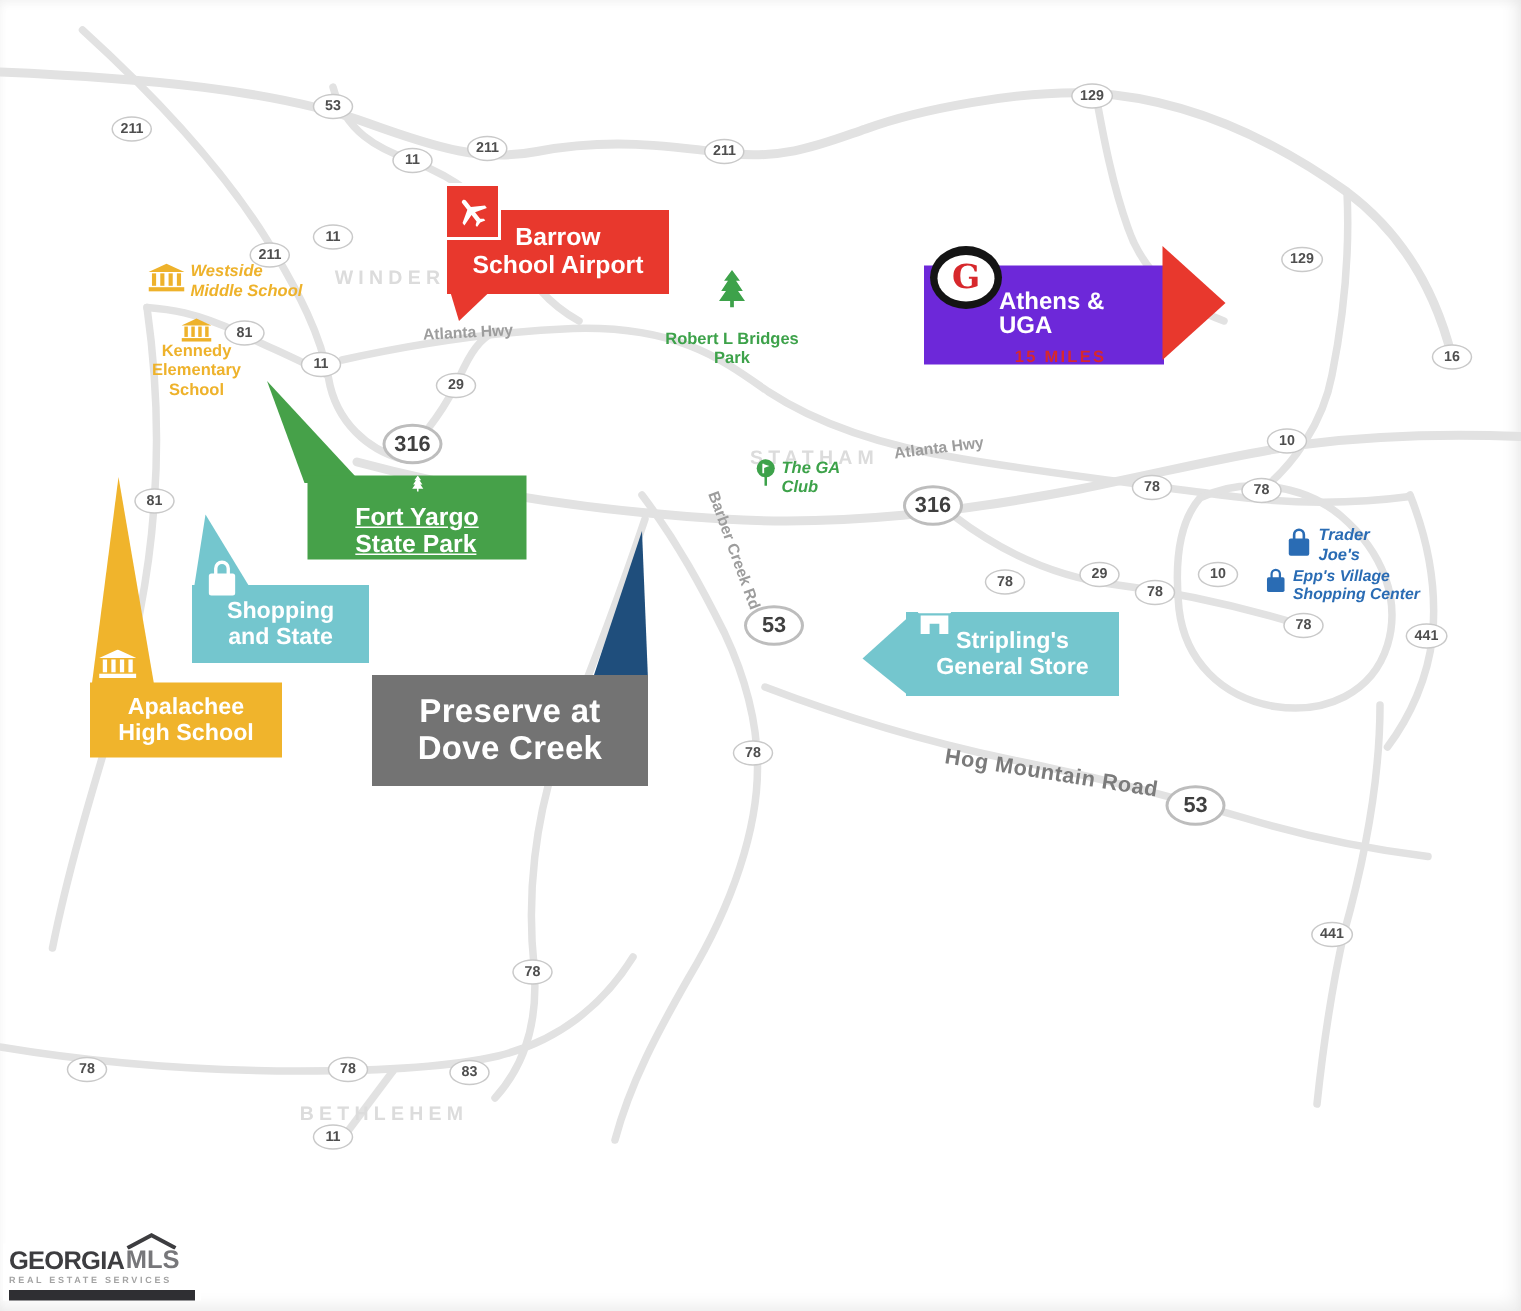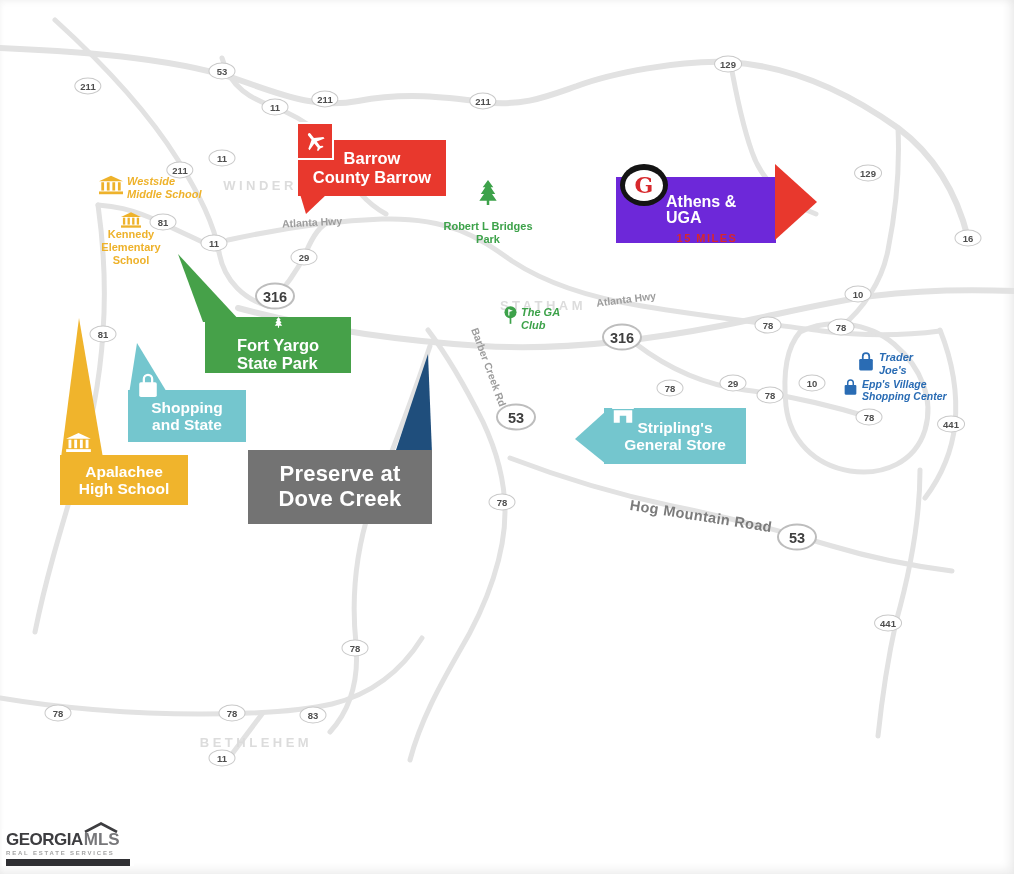--- a/index.html
+++ b/index.html
@@ -51,21 +51,21 @@
   .blue-text{color:#2a6cb4;font-size:11px;}
   #westside-poi{left:99px;top:175px;}
   #kennedy-poi{left:95px;top:212px;width:72px;}
   #bridges-poi{left:438px;top:180px;width:100px;gap:15px;}
   #gaclub-poi{left:504px;top:306px;}
   #trader-poi{left:857px;top:351px;}
   #epps-poi{left:843px;top:378px;}
   #epps-poi .blue-text{font-size:10.5px;}
   
   #fortyargo-banner{left:205px;top:317px;width:146px;height:56px;background:#46a149;font-size:16.5px;
-    flex-direction:column;align-items:center;justify-content:center;gap:8px;}
+    flex-direction:column;align-items:center;justify-content:center;gap:8px;text-decoration:underline;}
   #fortyargo-banner .txt{text-align:left;}
   #shopping-banner{left:128px;top:390px;width:118px;height:52px;background:#74c6ce;font-size:15.5px;}
   #shopping-icon{left:136px;top:372px;z-index:4;}
   #apalachee-banner{left:60px;top:455px;width:128px;height:50px;background:#f0b42c;font-size:15.5px;}
   #apalachee-icon{left:66px;top:433px;z-index:4;}
   #preserve-banner{left:248px;top:450px;width:184px;height:74px;background:#737373;font-size:22px;letter-spacing:.2px;}
   #striplings-banner{left:604px;top:408px;width:142px;height:56px;background:#74c6ce;font-size:15.5px;}
   #striplings-icon{left:611px;top:403px;z-index:4;}
   
   #mls-logo{position:absolute;left:2px;top:829px;width:132px;z-index:5;background:#fff;padding:2px 0 0 4px;box-sizing:border-box;}
@@ -114,21 +114,21 @@
     </g>
   </svg>
 
   <div id="airport-plane" class="abs">
     <svg width="24" height="24" viewBox="0 0 24 24">
         <path fill="#fff" d="M21 16v-2l-8-5V3.5c0-.83-.67-1.5-1.5-1.5S10 2.67 10 3.5V9l-8 5v2l8-2.5V19l-2 1.5V22l3.5-1 3.5 1v-1.5L13 19v-5.5l8 2.5z"></path>
       </svg>
   </div>
   <div id="airport-banner" class="banner">
     <span>Barrow</span>
-    <span>County Barrow</span>
+    <span>School Airport</span>
   </div>
 
   <div id="athens-body" class="abs">
     <span>Athens &amp; UGA</span>
   </div>
   <div id="athens-head" class="abs"></div>
   <div id="uga-logo" class="abs">
     <div id="uga-logo-inner">G</div>
   </div>
   <div id="athens-distance" class="abs">15 MILES</div>

